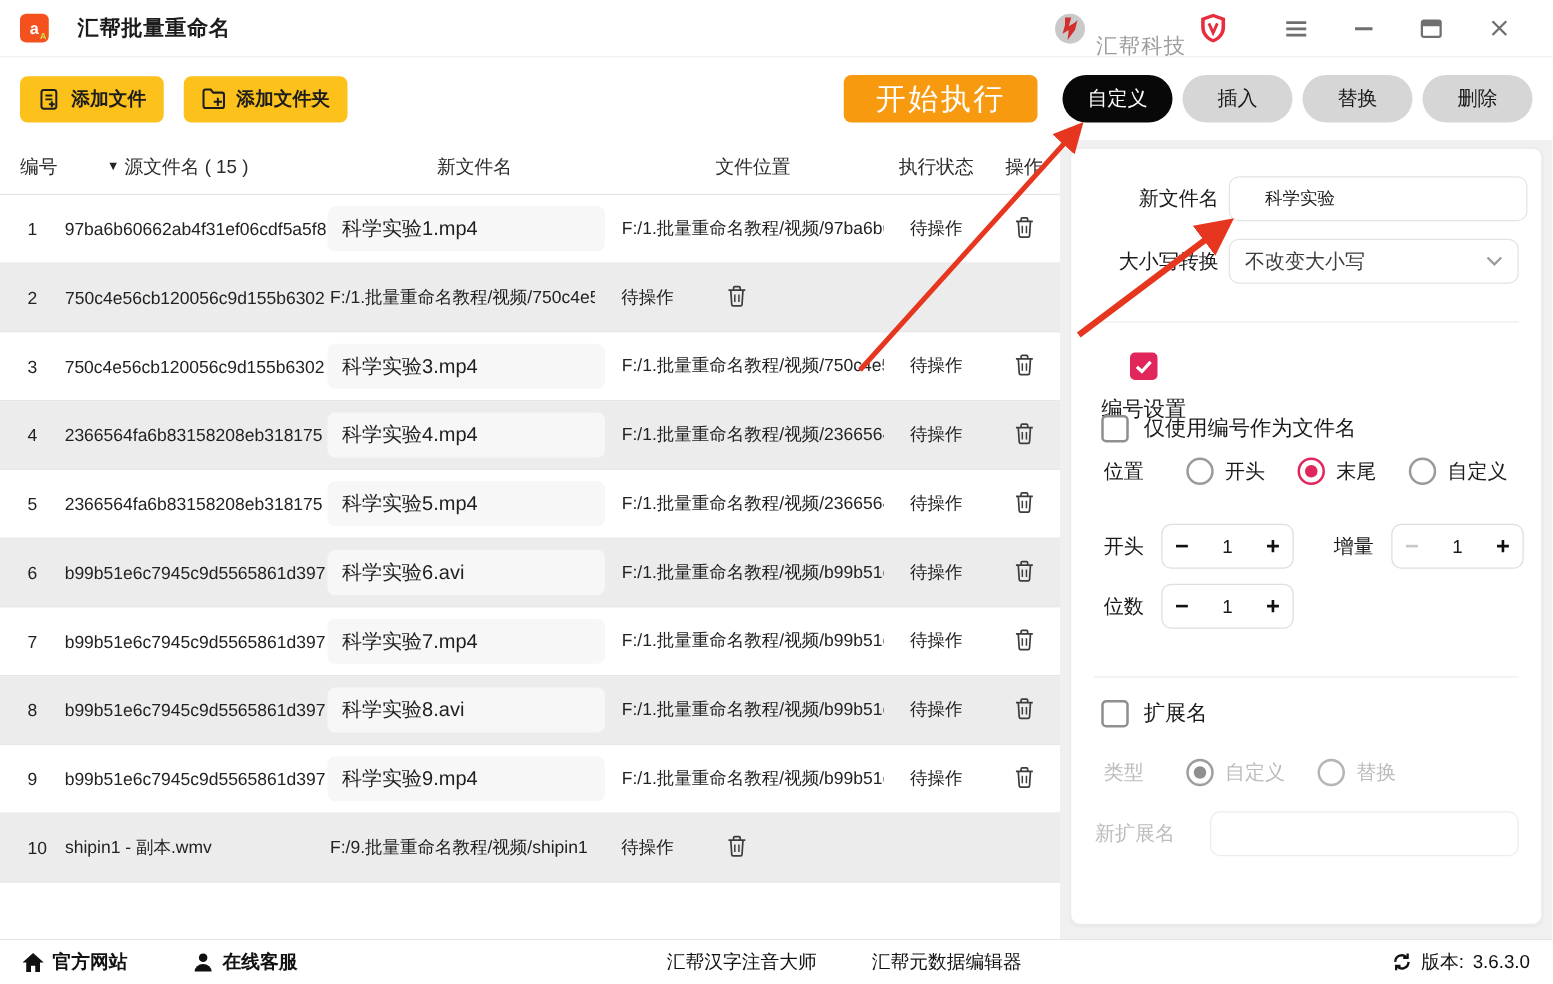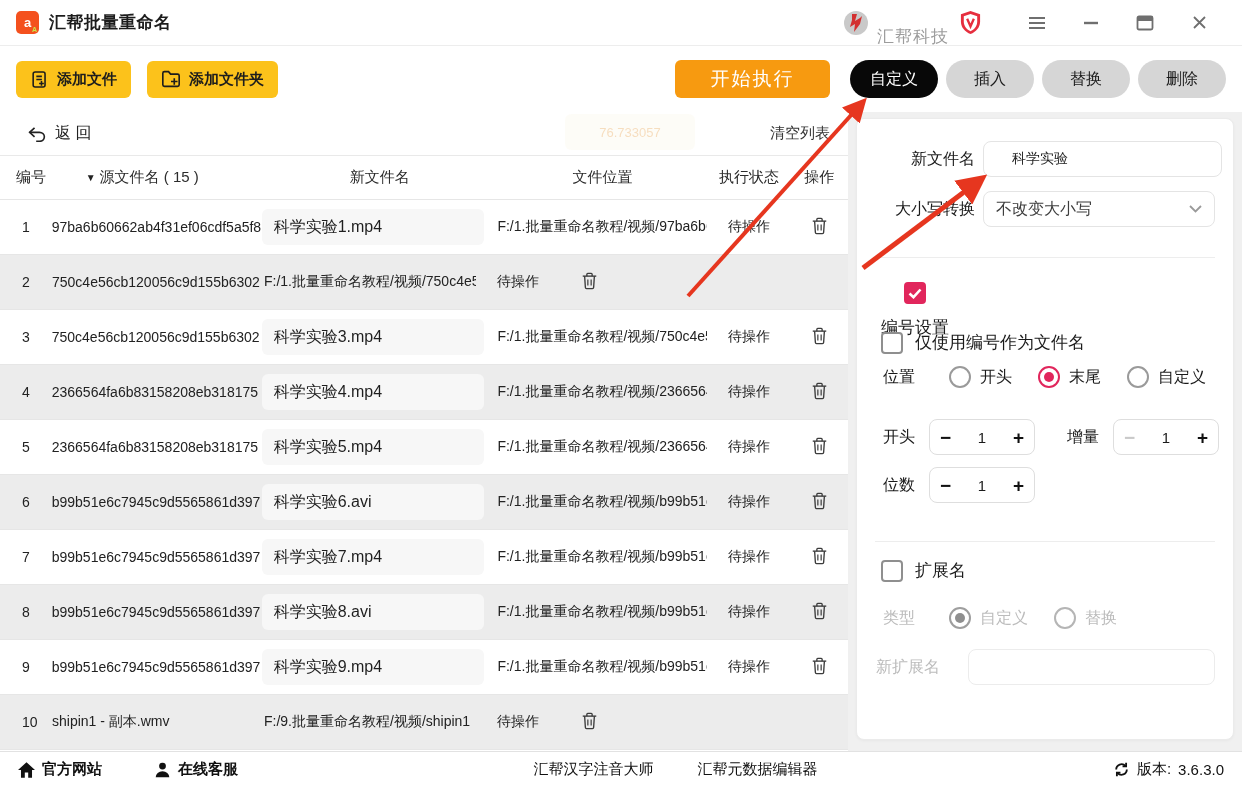--- a/index.html
+++ b/index.html
@@ -5,32 +5,32 @@
   * { margin:0; padding:0; box-sizing:border-box; }
   html,body { width:1242px; height:787px; }
   body {
     font-family:"Liberation Sans","DejaVu Sans",sans-serif;
     background:#fff; color:#1c1c1c; position:relative; overflow:hidden;
   }
   
   .titlebar { height:46px; display:flex; align-items:center; padding:0 16px; border-bottom:1px solid #ededed; background:#fff; }
   .appicon { width:23px; height:23px; border-radius:5px; background:#f4511e; color:#fff; font-size:13px; font-weight:bold; display:flex; align-items:center; justify-content:center; position:relative; }
   .appicon small { position:absolute; right:2px; bottom:1px; font-size:7px; color:#c6e84a; font-weight:bold; }
-  .apptitle { font-size:17px; font-weight:bold; margin-left:10px; letter-spacing:.5px; }
+  .apptitle { font-size:17px; font-weight:bold; margin-left:23px; letter-spacing:.5px; }
   .brand { margin-left:auto; display:flex; align-items:center; gap:8px; }
   .brandlogo { width:26px; height:26px; }
   .brandname { font-size:17px; color:#9c9c9c; letter-spacing:1px;margin-top:28px; }
   .shield { width:23px; height:25px; margin-left:2px; }
   .winctrl { display:flex; align-items:center; gap:0; margin-left:28px; }
   .winbtn { width:54px; height:36px; display:flex; align-items:center; justify-content:center; color:#6f6f6f; cursor:pointer; }
   
   .toolbar { height:66px; display:flex; align-items:center; padding:0 16px; background:#fff; }
   .ybtn { height:37px; background:#fcc21b; border:none; border-radius:6px; display:flex; align-items:center; gap:8px; padding:0 14px; font-size:15px; font-weight:bold; color:#1d1d1d; cursor:pointer; font-family:inherit; }
   .ybtn + .ybtn { margin-left:16px; }
-  .startbtn { margin-left:auto; width:155px; height:38px; background:#f79a10; color:#fff; border:none; border-radius:6px; font-size:19px; letter-spacing:2px; cursor:pointer; font-family:inherit; }
+  .startbtn { margin-left:auto; width:155px; height:38px; background:#f79a10; color:#fff; border:none; border-radius:6px; font-size:24px; letter-spacing:2px; cursor:pointer; font-family:inherit; }
   .tabs { display:flex; gap:8px; margin-left:20px; }
   .tab { min-width:88px; height:38px; border-radius:19px; background:#d6d6d6; color:#1b1b1b; border:none; font-size:16px; padding:0 18px; cursor:pointer; font-family:inherit; }
   .tab.active { background:#080808; color:#fff; }
   
   .main { display:flex; height:639px; }
   .left { width:848px; background:#fff; display:flex; flex-direction:column; }
   .subbar { height:44px; display:flex; align-items:center; padding:0 18px 0 28px; border-bottom:1px solid #e9e9e9; position:relative; }
   .backbtn { display:flex; align-items:center; gap:9px; font-size:16px; color:#222; cursor:pointer; }
   .clearbtn { margin-left:auto; font-size:15px; color:#333; cursor:pointer; }
   .watermark { position:absolute; left:565px; top:2px; width:130px; height:36px; background:#fbf7ea; border-radius:6px; color:#e8a24b; opacity:.35; font-size:13px; display:flex; align-items:center; justify-content:center; pointer-events:none; }
@@ -153,31 +153,20 @@
   <div class="tabs" id="tabs">
       <button class="tab active">自定义</button>
       <button class="tab">插入</button>
       <button class="tab">替换</button>
       <button class="tab">删除</button>
     </div>
 </div>
 
 <div class="main">
   <div class="left">
-    <div class="subbar">
-      <div class="backbtn">
-        <svg class="ic" width="18" height="16" viewBox="0 0 22 19">
-            <path d="M8 2 L2 7.5 L8 13" fill="none" stroke="#222" stroke-width="2"></path>
-            <path d="M2 7.5 H14 a6 5.5 0 0 1 0 11 H10" fill="none" stroke="#222" stroke-width="2"></path>
-          </svg>
-        <span>返 回</span>
-      </div>
-      <div class="watermark">76.733057</div>
-      <div class="clearbtn">清空列表</div>
-    </div>
     <div class="thead">
       <div class="c-num">编号</div>
       <div class="c-src">
           <span class="caret">▼</span>
           <span>源文件名 ( 15 )</span>
         </div>
       <div class="c-new">新文件名</div>
       <div class="c-path">文件位置</div>
       <div class="c-status">执行状态</div>
       <div class="c-op">操作</div>

